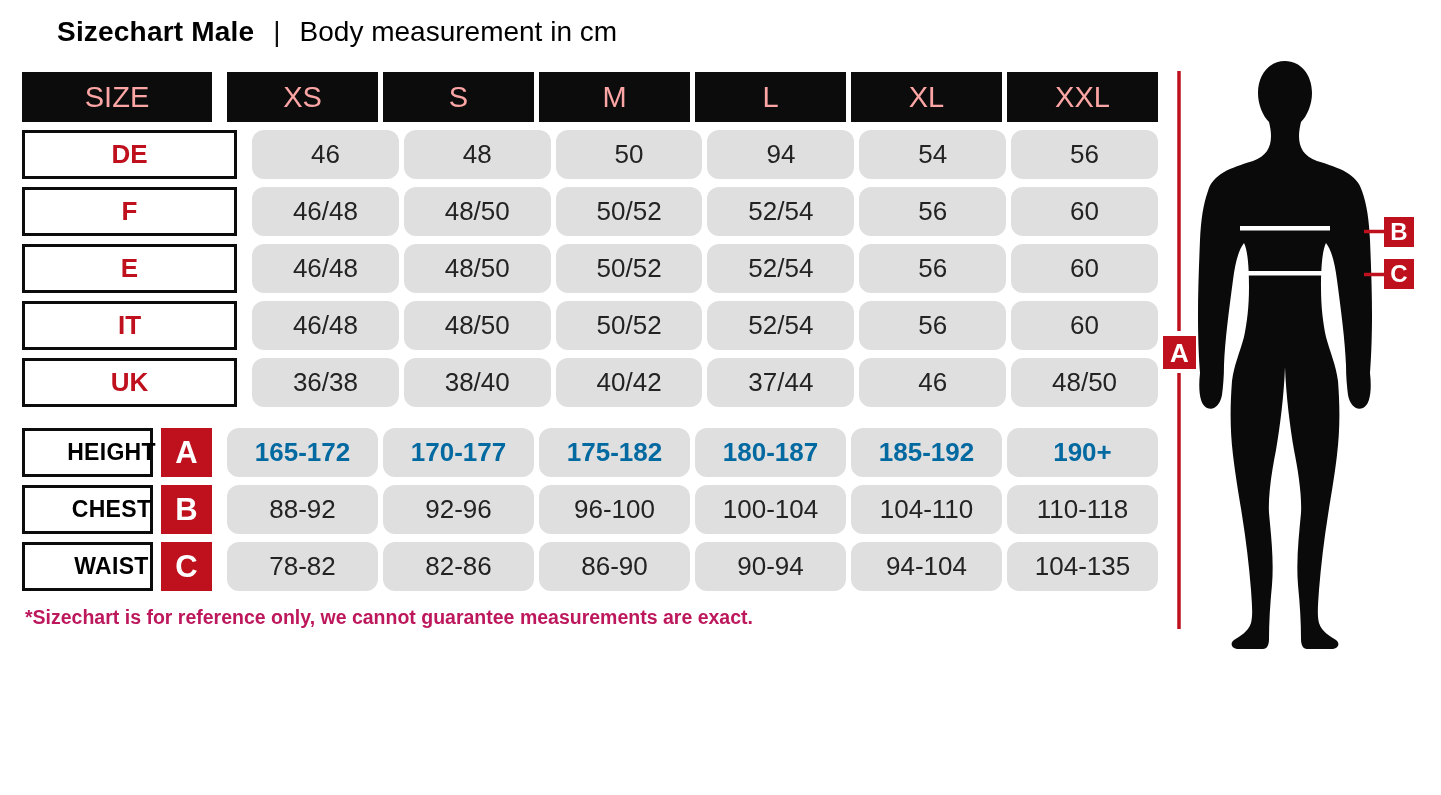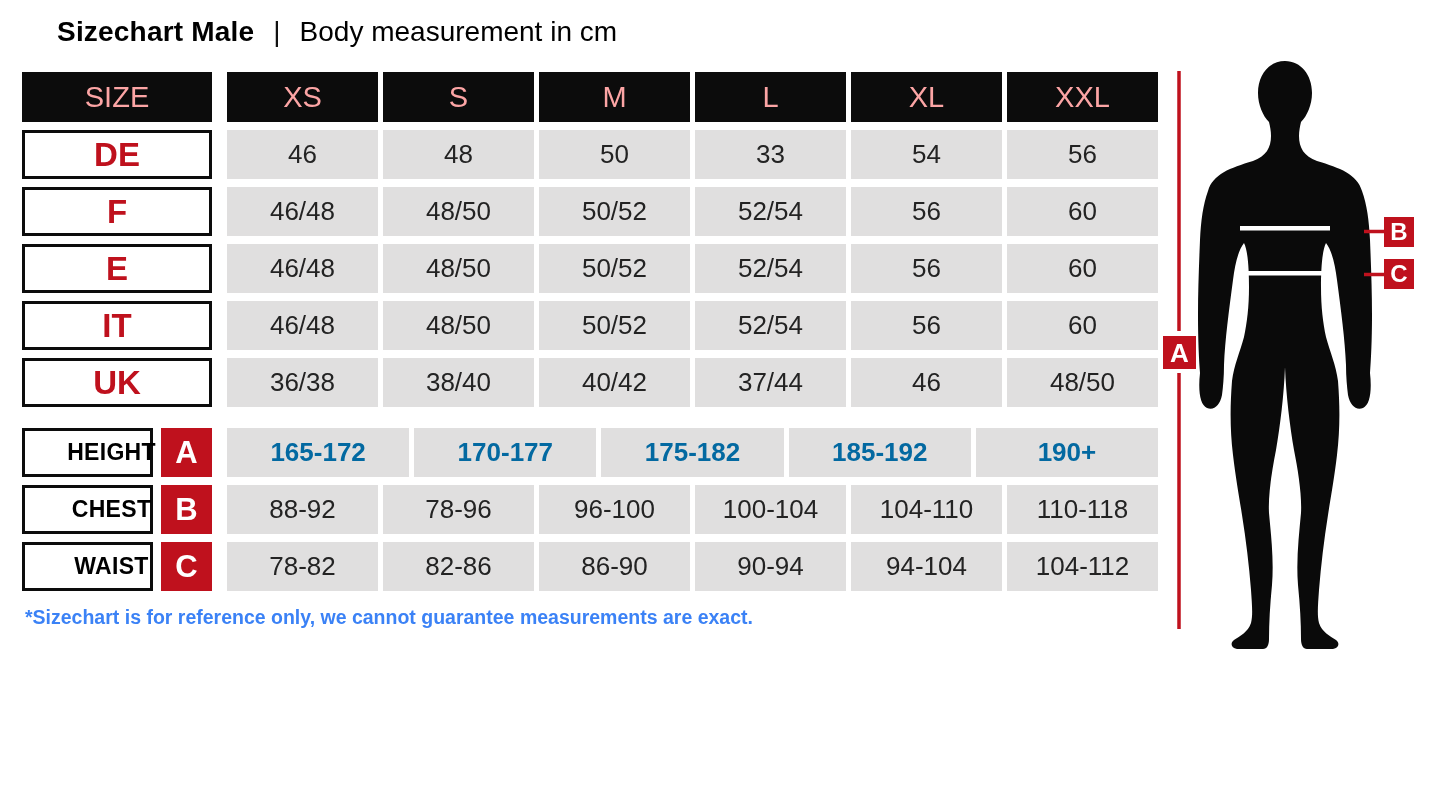--- a/index.html
+++ b/index.html
@@ -26,40 +26,40 @@
 
   .hdr-label,.size-cell{
     background:var(--black);color:#fca5a5;font-size:29px;
     display:flex;align-items:center;justify-content:center;
   }
   .hdr-label{width:190px;margin-right:15px;}
   .size-cell{flex:1;margin-right:5px;}
   .row > .size-cell:last-child,.row > .data-cell:last-child{margin-right:0;}
 
   .region-label{
-    width:190px;margin-right:15px;box-sizing:border-box;border:3px solid var(--black);
-    background:#fff;color:var(--red);font-weight:bold;font-size:33px;
+    width:215px;margin-right:15px;box-sizing:border-box;border:3px solid var(--black);
+    background:#fff;color:var(--red);font-weight:bold;font-size:26px;
     display:flex;align-items:center;justify-content:center;
   }
   .data-cell{
     flex:1;margin-right:5px;background:var(--cellgray);color:#232323;font-size:26px;
-    display:flex;align-items:center;justify-content:center;
+    display:flex;align-items:center;justify-content:center;border-radius:12px;
   }
   .measure-label{
     width:131px;margin-right:8px;box-sizing:border-box;border:3px solid var(--black);
     background:#fff;color:#000;font-weight:bold;font-size:23px;letter-spacing:.3px;
     display:flex;align-items:center;justify-content:center;padding-left:48px;
   }
   .marker-badge{
     width:51px;margin-right:15px;background:var(--red);color:#fff;font-weight:bold;font-size:31px;
     display:flex;align-items:center;justify-content:center;
   }
   .row.bold-vals .data-cell{font-weight:bold;color:#0369a1;}
 
-  .footnote{position:absolute;left:25px;top:606px;font-weight:bold;font-size:19.5px;color:#3b82f6;}
+  .footnote{position:absolute;left:25px;top:606px;font-weight:bold;font-size:19.5px;color:#be185d;}
 
   .figure{position:absolute;left:1160px;top:55px;width:281px;height:600px;}
   .figure svg{display:block;width:281px;height:600px;}
   .marker-letter{font-family:"Liberation Sans",sans-serif;font-weight:bold;fill:#ffffff;}
 </style>
 </head>
 <body>
 
 <div class="title">
   <span class="main">Sizechart Male</span>
@@ -76,21 +76,21 @@
       <div class="size-cell">L</div>
       <div class="size-cell">XL</div>
       <div class="size-cell">XXL</div>
     </div>
   <div id="region-rows">
       <div class="row">
         <div class="region-label">DE</div>
         <div class="data-cell">46</div>
         <div class="data-cell">48</div>
         <div class="data-cell">50</div>
-        <div class="data-cell">33</div>
+        <div class="data-cell">94</div>
         <div class="data-cell">54</div>
         <div class="data-cell">56</div>
       </div>
       <div class="row">
         <div class="region-label">F</div>
         <div class="data-cell">46/48</div>
         <div class="data-cell">48/50</div>
         <div class="data-cell">50/52</div>
         <div class="data-cell">52/54</div>
         <div class="data-cell">56</div>
@@ -125,42 +125,43 @@
       </div>
     </div>
   <div class="section-gap"></div>
   <div id="measure-rows">
       <div class="row bold-vals">
         <div class="measure-label">HEIGHT</div>
         <div class="marker-badge">A</div>
         <div class="data-cell">165-172</div>
         <div class="data-cell">170-177</div>
         <div class="data-cell">175-182</div>
+        <div class="data-cell">180-187</div>
         <div class="data-cell">185-192</div>
         <div class="data-cell">190+</div>
       </div>
       <div class="row">
         <div class="measure-label">CHEST</div>
         <div class="marker-badge">B</div>
         <div class="data-cell">88-92</div>
-        <div class="data-cell">78-96</div>
+        <div class="data-cell">92-96</div>
         <div class="data-cell">96-100</div>
         <div class="data-cell">100-104</div>
         <div class="data-cell">104-110</div>
         <div class="data-cell">110-118</div>
       </div>
       <div class="row">
         <div class="measure-label">WAIST</div>
         <div class="marker-badge">C</div>
         <div class="data-cell">78-82</div>
         <div class="data-cell">82-86</div>
         <div class="data-cell">86-90</div>
         <div class="data-cell">90-94</div>
         <div class="data-cell">94-104</div>
-        <div class="data-cell">104-112</div>
+        <div class="data-cell">104-135</div>
       </div>
     </div>
 </div>
 
 <div class="footnote">*Sizechart is for reference only, we cannot guarantee measurements are exact.</div>
 
 <div class="figure">
   <svg viewBox="0 0 281 600" xmlns="http://www.w3.org/2000/svg">
 
     <path fill="#0a0a0a" d="

